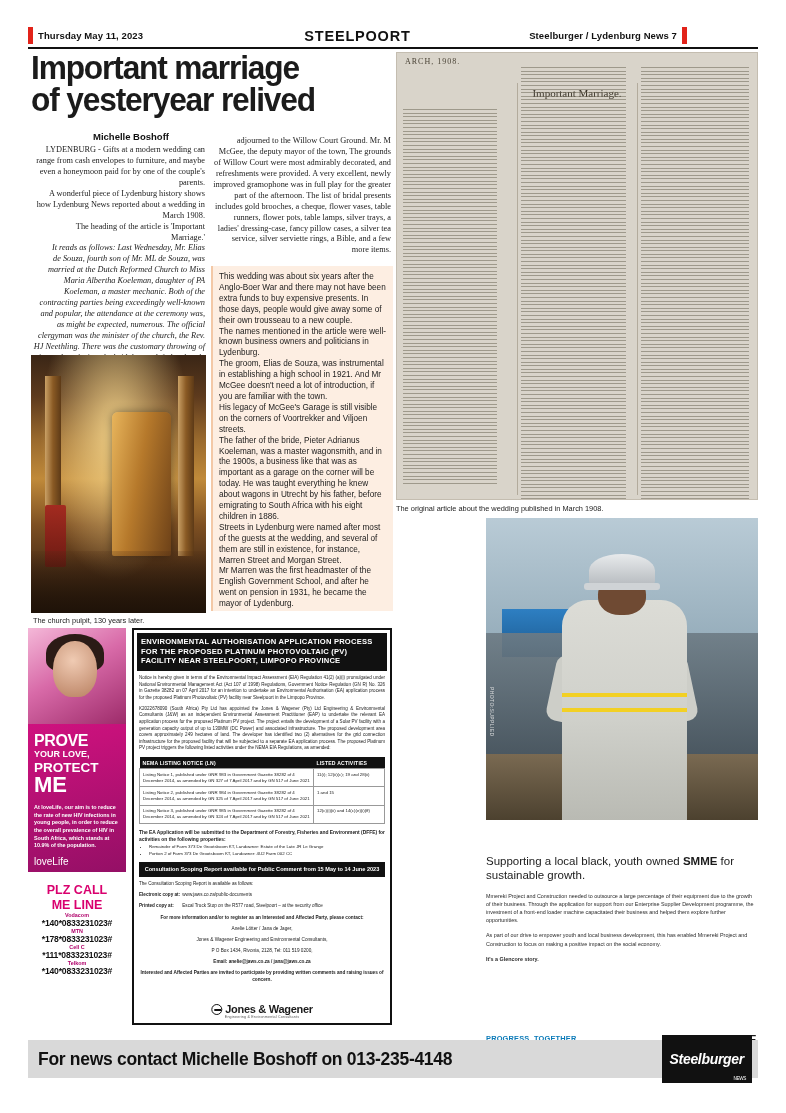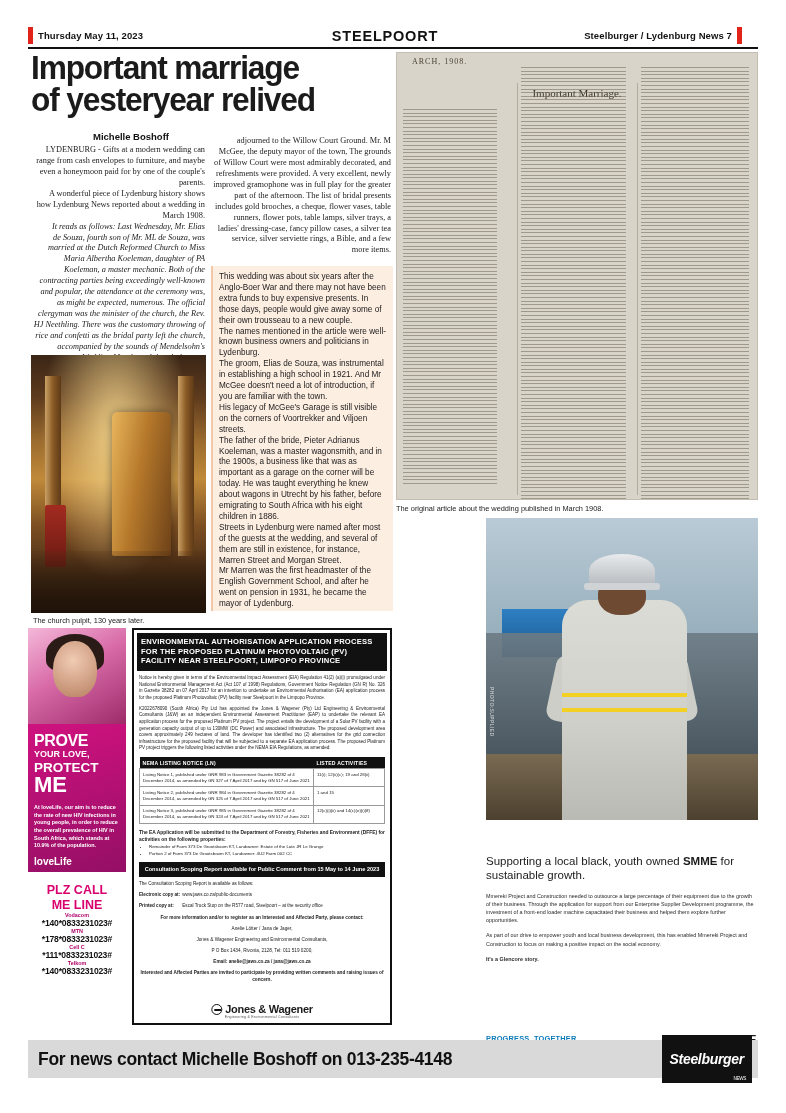--- a/index.html
+++ b/index.html
@@ -7,21 +7,21 @@
   body {
     width: 786px; height: 1113px;
     font-family: "Liberation Sans", sans-serif;
     position: relative;
     overflow: hidden;
     color: #1a1a1a;
   }
 
   
   .masthead {
-    position: absolute; left: 28px; top: 27px; width: 714px; height: 17px;
+    position: absolute; left: 28px; top: 27px; width: 659px; height: 17px;
     display: flex; align-items: center; justify-content: space-between;
   }
   .mast-tick { width: 5px; height: 17px; background: #e2231a; }
   .mast-date, .mast-right {
     font-size: 9.5px; font-weight: 700; color: #111; letter-spacing: .1px;
   }
   .mast-date { margin-left: 5px; }
   .mast-center {
     position: absolute; left: 0; right: 0; text-align: center;
     font-size: 14.5px; font-weight: 700; letter-spacing: .8px; color: #111;
@@ -97,21 +97,21 @@
   }
   #cap-church { left: 33px; top: 616px; width: 200px; }
   #cap-article { left: 396px; top: 504px; width: 360px; }
 
   .img-oldarticle {
     position: absolute; left: 396px; top: 52px; width: 362px; height: 448px;
     background: #d9d4ca;
     overflow: hidden;
     border: 1px solid #c4bdb0;
   }
-  .oa-head { position:absolute; left:15px; top:4px; font-family:"Liberation Serif",serif;
+  .oa-head { position:absolute; left:8px; top:4px; font-family:"Liberation Serif",serif;
     font-size: 8px; color:#4a4336; letter-spacing:1px; }
   .oa-title { position:absolute; left:0; right:0; top:34px; text-align:center;
     font-family:"Liberation Serif",serif; font-size:11px; color:#3b352a; }
   .oa-colsep { position:absolute; top:30px; bottom:4px; width:1px; background:#b3ab9c; }
   .oa-lines { position:absolute; }
   .oa-lines i {
     display:block; height:1px; margin-bottom:2.6px;
     background:#6e6757; opacity:.55;
   }
 
@@ -159,21 +159,21 @@
     background: radial-gradient(circle at 45% 35%, #f0cbb3, #b87f60); border-radius:50% 50% 44% 44%; }
   .ll-hair { position:absolute; left:18%; top:6%; width:60%; height:40%;
     background:#2b1b16; border-radius:50% 50% 30% 30%; }
   .ll-prove { position:absolute; left:6px; top:104px; font-size:16px; font-weight:700;
     letter-spacing:-.4px; }
   .ll-your { position:absolute; left:6px; top:121px; font-size:9px; font-weight:700; }
   .ll-protect { position:absolute; left:6px; top:132px; font-size:13.5px; font-weight:700; }
   .ll-me { position:absolute; left:6px; top:146px; font-size:22px; font-weight:700; line-height:1; }
   .ll-body { position:absolute; left:6px; top:176px; width:86px; font-size:5.4px;
     line-height:1.42; font-weight:700; }
-  .ll-logo { position:absolute; left:6px; top:228px; font-size:10px; font-weight:700; }
+  .ll-logo { position:absolute; left:6px; top:228px; font-size:10px; font-weight:400; }
   .ll-band { position:absolute; left:0; bottom:0; width:100%; height:18px;
     background:#ffffff; }
 
   .ad-psychic {
     position: absolute; left: 28px; top: 882px; width: 98px; height: 142px;
     background: #ffffff; color: #111; overflow: hidden; text-align: center;
   }
   .pz-title { font-size: 12.5px; font-weight: 700; color:#d9006e; margin-top: 2px; line-height: 1.02; }
   .pz-num { font-size: 8.6px; font-weight: 700; color:#111; letter-spacing:-.2px; }
   .pz-city { font-size: 5.4px; color:#b0006a; font-weight:700; }
@@ -269,20 +269,21 @@
 
 <div class="headline">
   <div>Important marriage</div>
   <div>of yesteryear relived</div>
 </div>
 <div class="byline">Michelle Boshoff</div>
 
 <div class="col serif" id="col1">
   <p class="ind">LYDENBURG - Gifts at a modern wedding can range from cash envelopes to furniture, and maybe even a honeymoon paid for by one of the couple's parents.</p>
   <p class="ind">A wonderful piece of Lydenburg history shows how Lydenburg News reported about a wedding in March 1908.</p>
+  <p class="ind">The heading of the article is 'Important Marriage.'</p>
   <p class="ind ital">It reads as follows: Last Wednesday, Mr. Elias de Souza, fourth son of Mr. ML de Souza, was married at the Dutch Reformed Church to Miss Maria Albertha Koeleman, daughter of PA Koeleman, a master mechanic. Both of the contracting parties being exceedingly well-known and popular, the attendance at the ceremony was, as might be expected, numerous. The official clergyman was the minister of the church, the Rev. HJ Neethling. There was the customary throwing of rice and confetti as the bridal party left the church, accompanied by the sounds of Mendelsohn's Wedding March, and the whole party</p>
 </div>
 
 <div class="col serif ital" id="col2">
   <p>adjourned to the Willow Court Ground. Mr. M McGee, the deputy mayor of the town, The grounds of Willow Court were most admirably decorated, and refreshments were provided. A very excellent, newly improved gramophone was in full play for the greater part of the afternoon. The list of bridal presents includes gold brooches, a cheque, flower vases, table runners, flower pots, table lamps, silver trays, a ladies' dressing-case, fancy pillow cases, a silver tea service, silver serviette rings, a Bible, and a few more items.</p>
 </div>
 
 <div class="tint-box">
   <p>This wedding was about six years after the Anglo-Boer War and there may not have been extra funds to buy expensive presents. In those days, people would give away some of their own trousseau to a new couple.</p>
   <p>The names mentioned in the article were well-known business owners and politicians in Lydenburg.</p>

